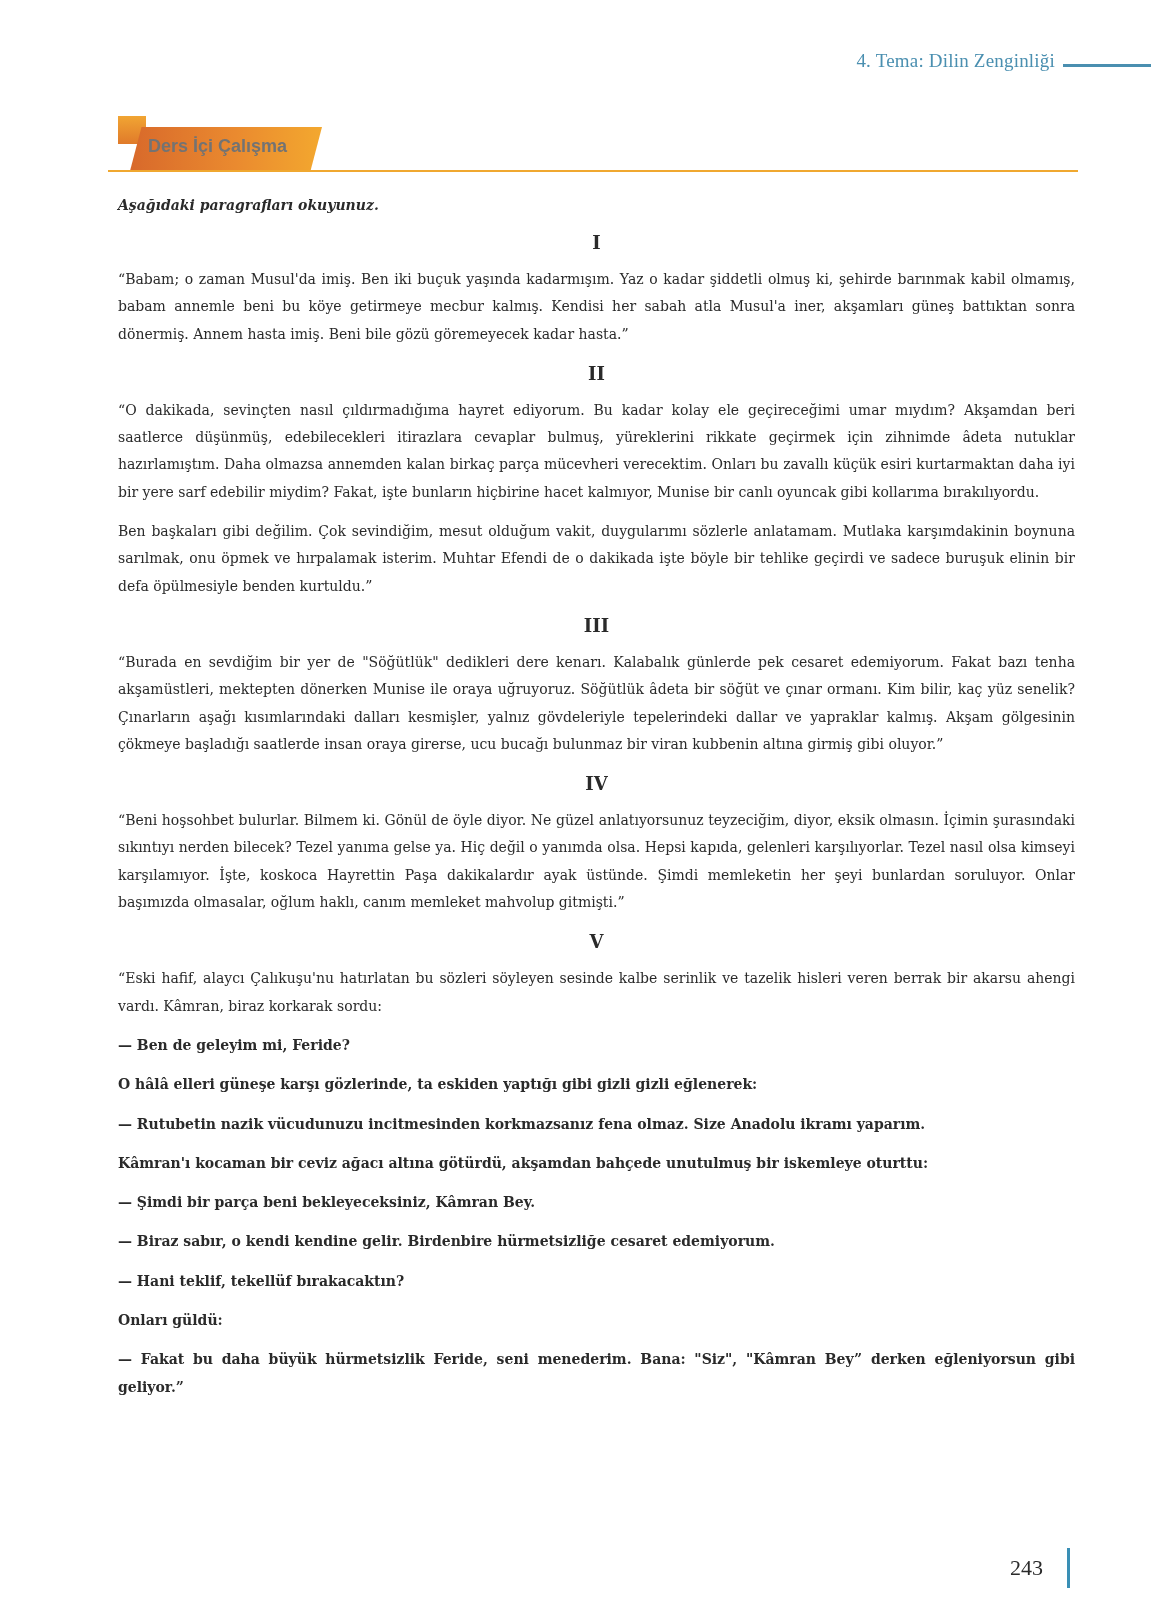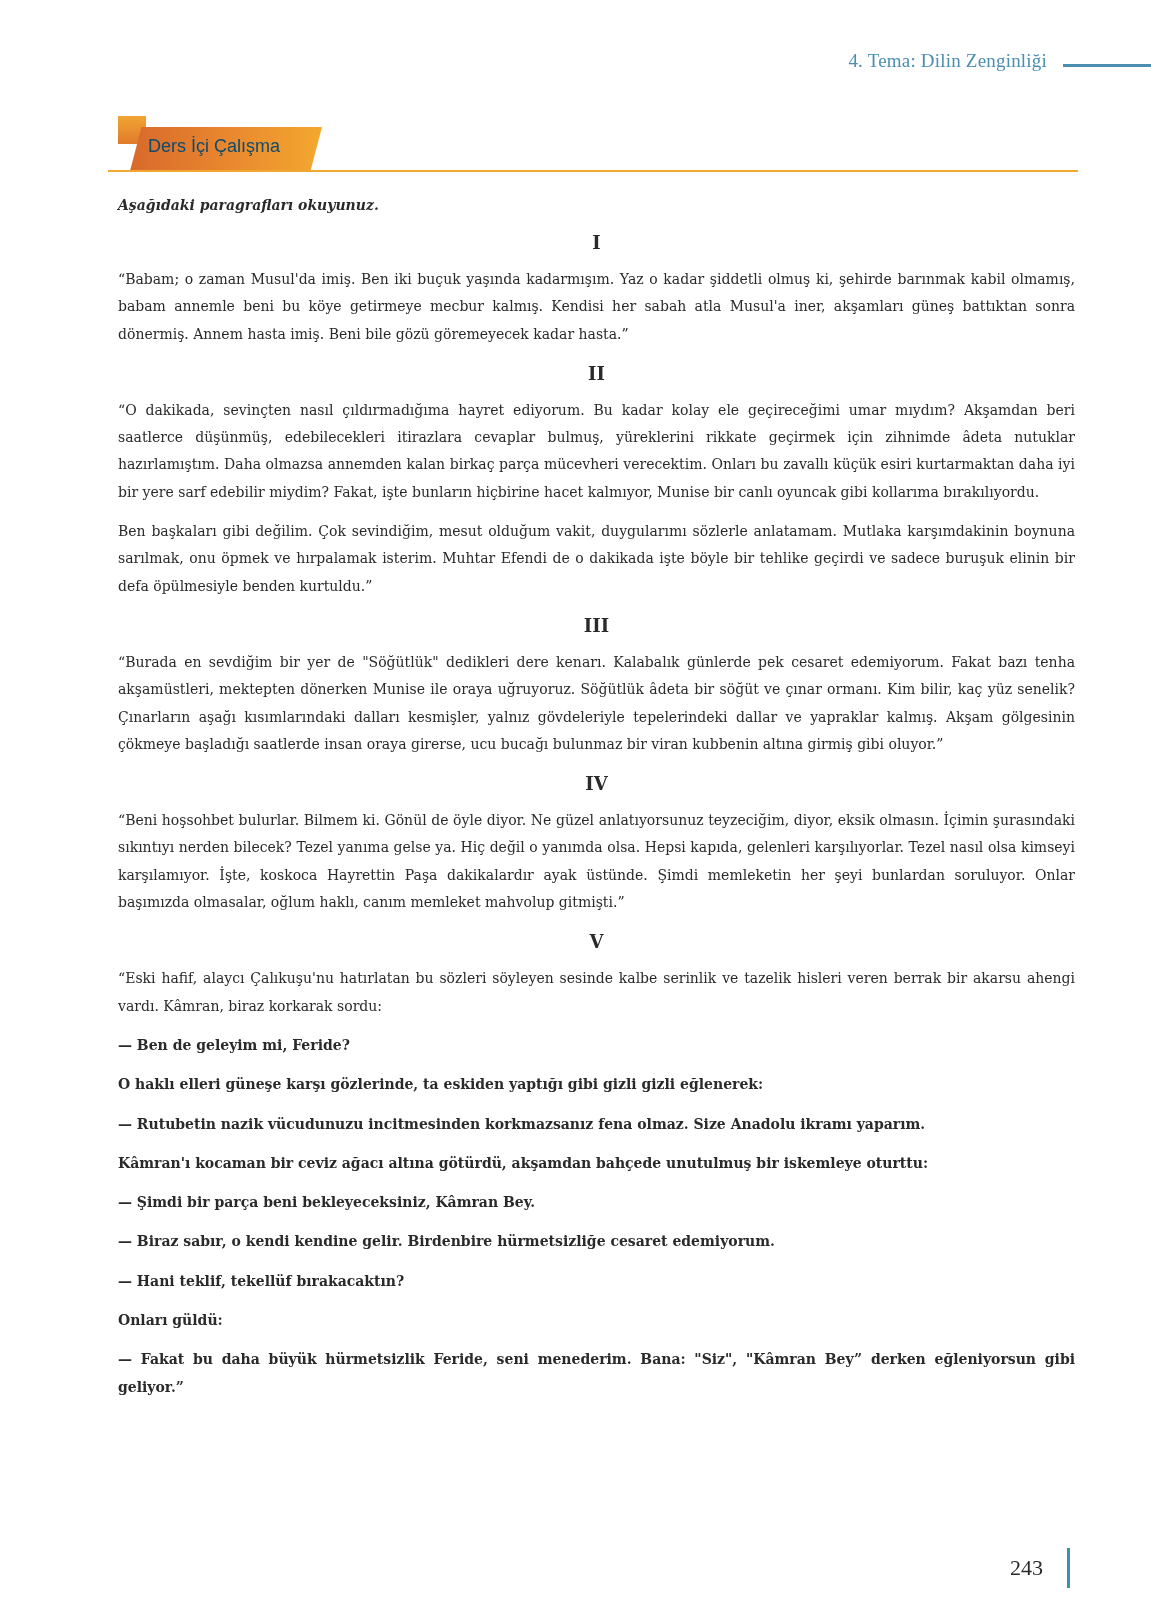--- a/index.html
+++ b/index.html
@@ -1,30 +1,30 @@
 <!DOCTYPE html>
 <html><head>
 <meta charset="utf-8">
 <style>
   html, body { margin: 0; padding: 0; background: #ffffff; }
   body { width: 1151px; height: 1624px; position: relative; overflow: hidden;
          font-family: "DejaVu Serif", "Liberation Serif", serif; color: #2a2a2a; }
   .theme-header { position: absolute; top: 46px; right: 0; height: 30px; display: flex; align-items: center; }
-  .theme-title { font-family: "Liberation Serif", serif; font-size: 19px; color: #4a8fb0; margin-right: 16px; letter-spacing: 0.2px; }
+  .theme-title { font-family: "Liberation Serif", serif; font-size: 19px; color: #4a8fb0; margin-right: 8px; letter-spacing: 0.2px; }
   .theme-rule { width: 88px; height: 3px; background: #4a8fb0; margin-top: 8px; }
 
   .ribbon-wrap { position: absolute; left: 108px; top: 116px; width: 970px; height: 58px; }
   .ribbon-tab { position: absolute; left: 10px; top: 0; width: 28px; height: 28px;
                 background: linear-gradient(180deg,#f1a533,#e07a2a); }
   .ribbon { position: absolute; left: 22px; top: 11px; width: 192px; height: 44px;
             background: linear-gradient(90deg,#d8692b 0%,#ea8a2f 55%,#f3a82f 100%);
             clip-path: polygon(6% 0,100% 0,94% 100%,0 100%);
             box-shadow: 0 8px 14px rgba(0,0,0,0.15); }
   .ribbon-label { position: absolute; left: 40px; top: 20px; font-family: "Liberation Sans", sans-serif;
-                  font-weight: normal; font-size: 18px; color: #0c4a6e; }
+                  font-weight: bold; font-size: 18px; color: #737373; }
   .ribbon-line { position: absolute; left: 0; top: 54px; width: 970px; height: 2px; background: #f0a830; }
 
   .content { position: absolute; left: 118px; top: 192px; width: 957px; }
   .instruction { font-style: italic; font-weight: bold; font-size: 14px; margin: 0 0 10px 0; line-height: 27px; }
   .section-num { text-align: center; font-weight: bold; font-size: 18px; margin: 6px 0 10px 0; line-height: 27px; }
   .para { font-size: 14px; line-height: 27.3px; margin: 0 0 12px 0; text-align: justify; hyphens: manual; }
   .para.tight { margin-bottom: 12px; font-weight: bold; }
 
   .page-footer { position: absolute; top: 1540px; left: 1010px; height: 56px; display: flex; align-items: center; }
   .page-number { font-family: "Liberation Serif", serif; font-size: 22px; color: #2a2a2a; margin-right: 24px; }
@@ -66,21 +66,21 @@
 
   <section>
     <div class="section-num">IV</div>
     <p class="para">“Beni hoşsohbet bulurlar. Bilmem ki. Gönül de öyle diyor. Ne güzel anlatıyorsunuz teyzeciğim, diyor, eksik olmasın. İçimin şurasındaki sıkıntıyı nerden bilecek? Tezel yanıma gelse ya. Hiç değil o yanımda olsa. Hepsi kapıda, gelenleri karşılıyorlar. Tezel nasıl olsa kimseyi karşılamıyor. İşte, koskoca Hayrettin Paşa dakikalardır ayak üstünde. Şimdi memleketin her şeyi bunlardan soruluyor. Onlar başımızda olmasalar, oğlum haklı, canım memleket mahvolup gitmişti.”</p>
   </section>
 
   <section>
     <div class="section-num">V</div>
     <p class="para">“Eski hafif, alaycı Çalıkuşu'nu hatırlatan bu sözleri söyleyen sesinde kalbe serinlik ve tazelik hisleri veren berrak bir akarsu ahengi vardı. Kâmran, biraz korkarak sordu:</p>
     <p class="para tight">— Ben de geleyim mi, Feride?</p>
-    <p class="para tight">O haklı elleri güneşe karşı gözlerinde, ta eskiden yaptığı gibi gizli gizli eğlenerek:</p>
+    <p class="para tight">O hâlâ elleri güneşe karşı gözlerinde, ta eskiden yaptığı gibi gizli gizli eğlenerek:</p>
     <p class="para tight">— Rutubetin nazik vücudunuzu incitmesinden korkmazsanız fena olmaz. Size Anadolu ikramı yaparım.</p>
     <p class="para tight">Kâmran'ı kocaman bir ceviz ağacı altına götürdü, akşamdan bahçede unutulmuş bir iskemleye oturttu:</p>
     <p class="para tight">— Şimdi bir parça beni bekleyeceksiniz, Kâmran Bey.</p>
     <p class="para tight">— Biraz sabır, o kendi kendine gelir. Birdenbire hürmetsizliğe cesaret edemiyorum.</p>
     <p class="para tight">— Hani teklif, tekellüf bırakacaktın?</p>
     <p class="para tight">Onları güldü:</p>
     <p class="para tight">— Fakat bu daha büyük hürmetsizlik Feride, seni menederim. Bana: "Siz", "Kâmran Bey” derken eğleniyorsun gibi geliyor.”</p>
   </section>
 </div>
 

